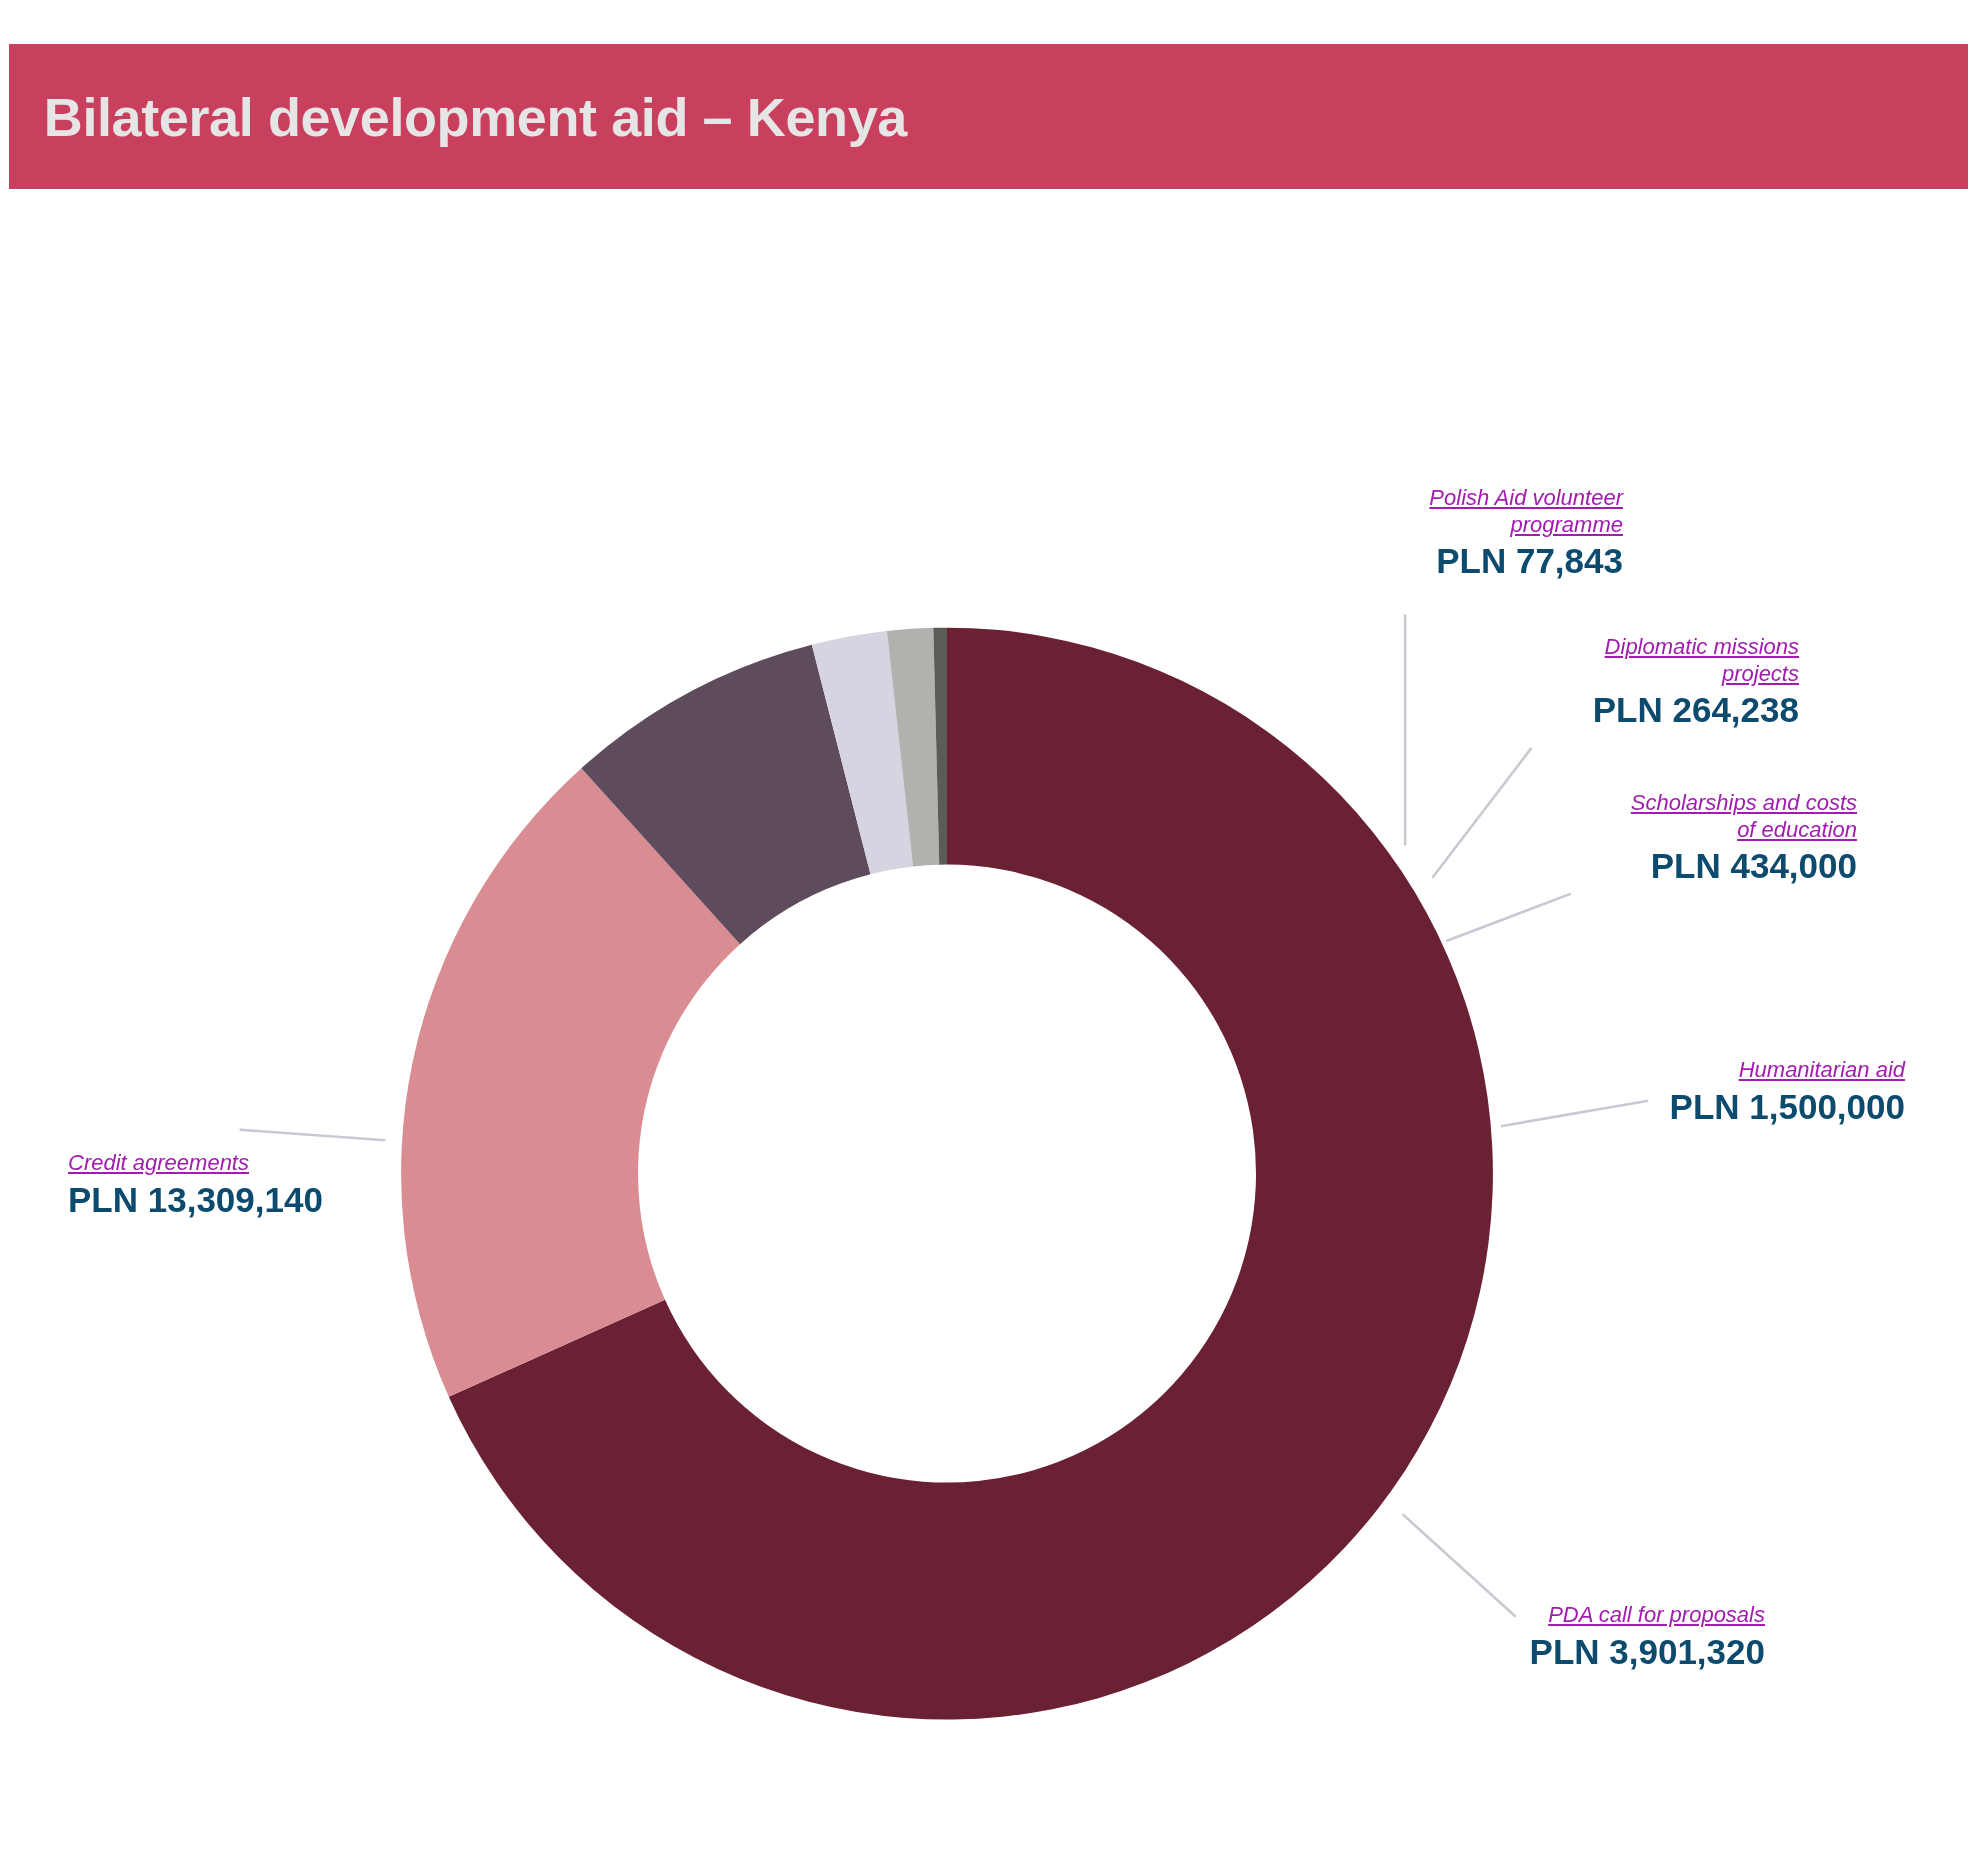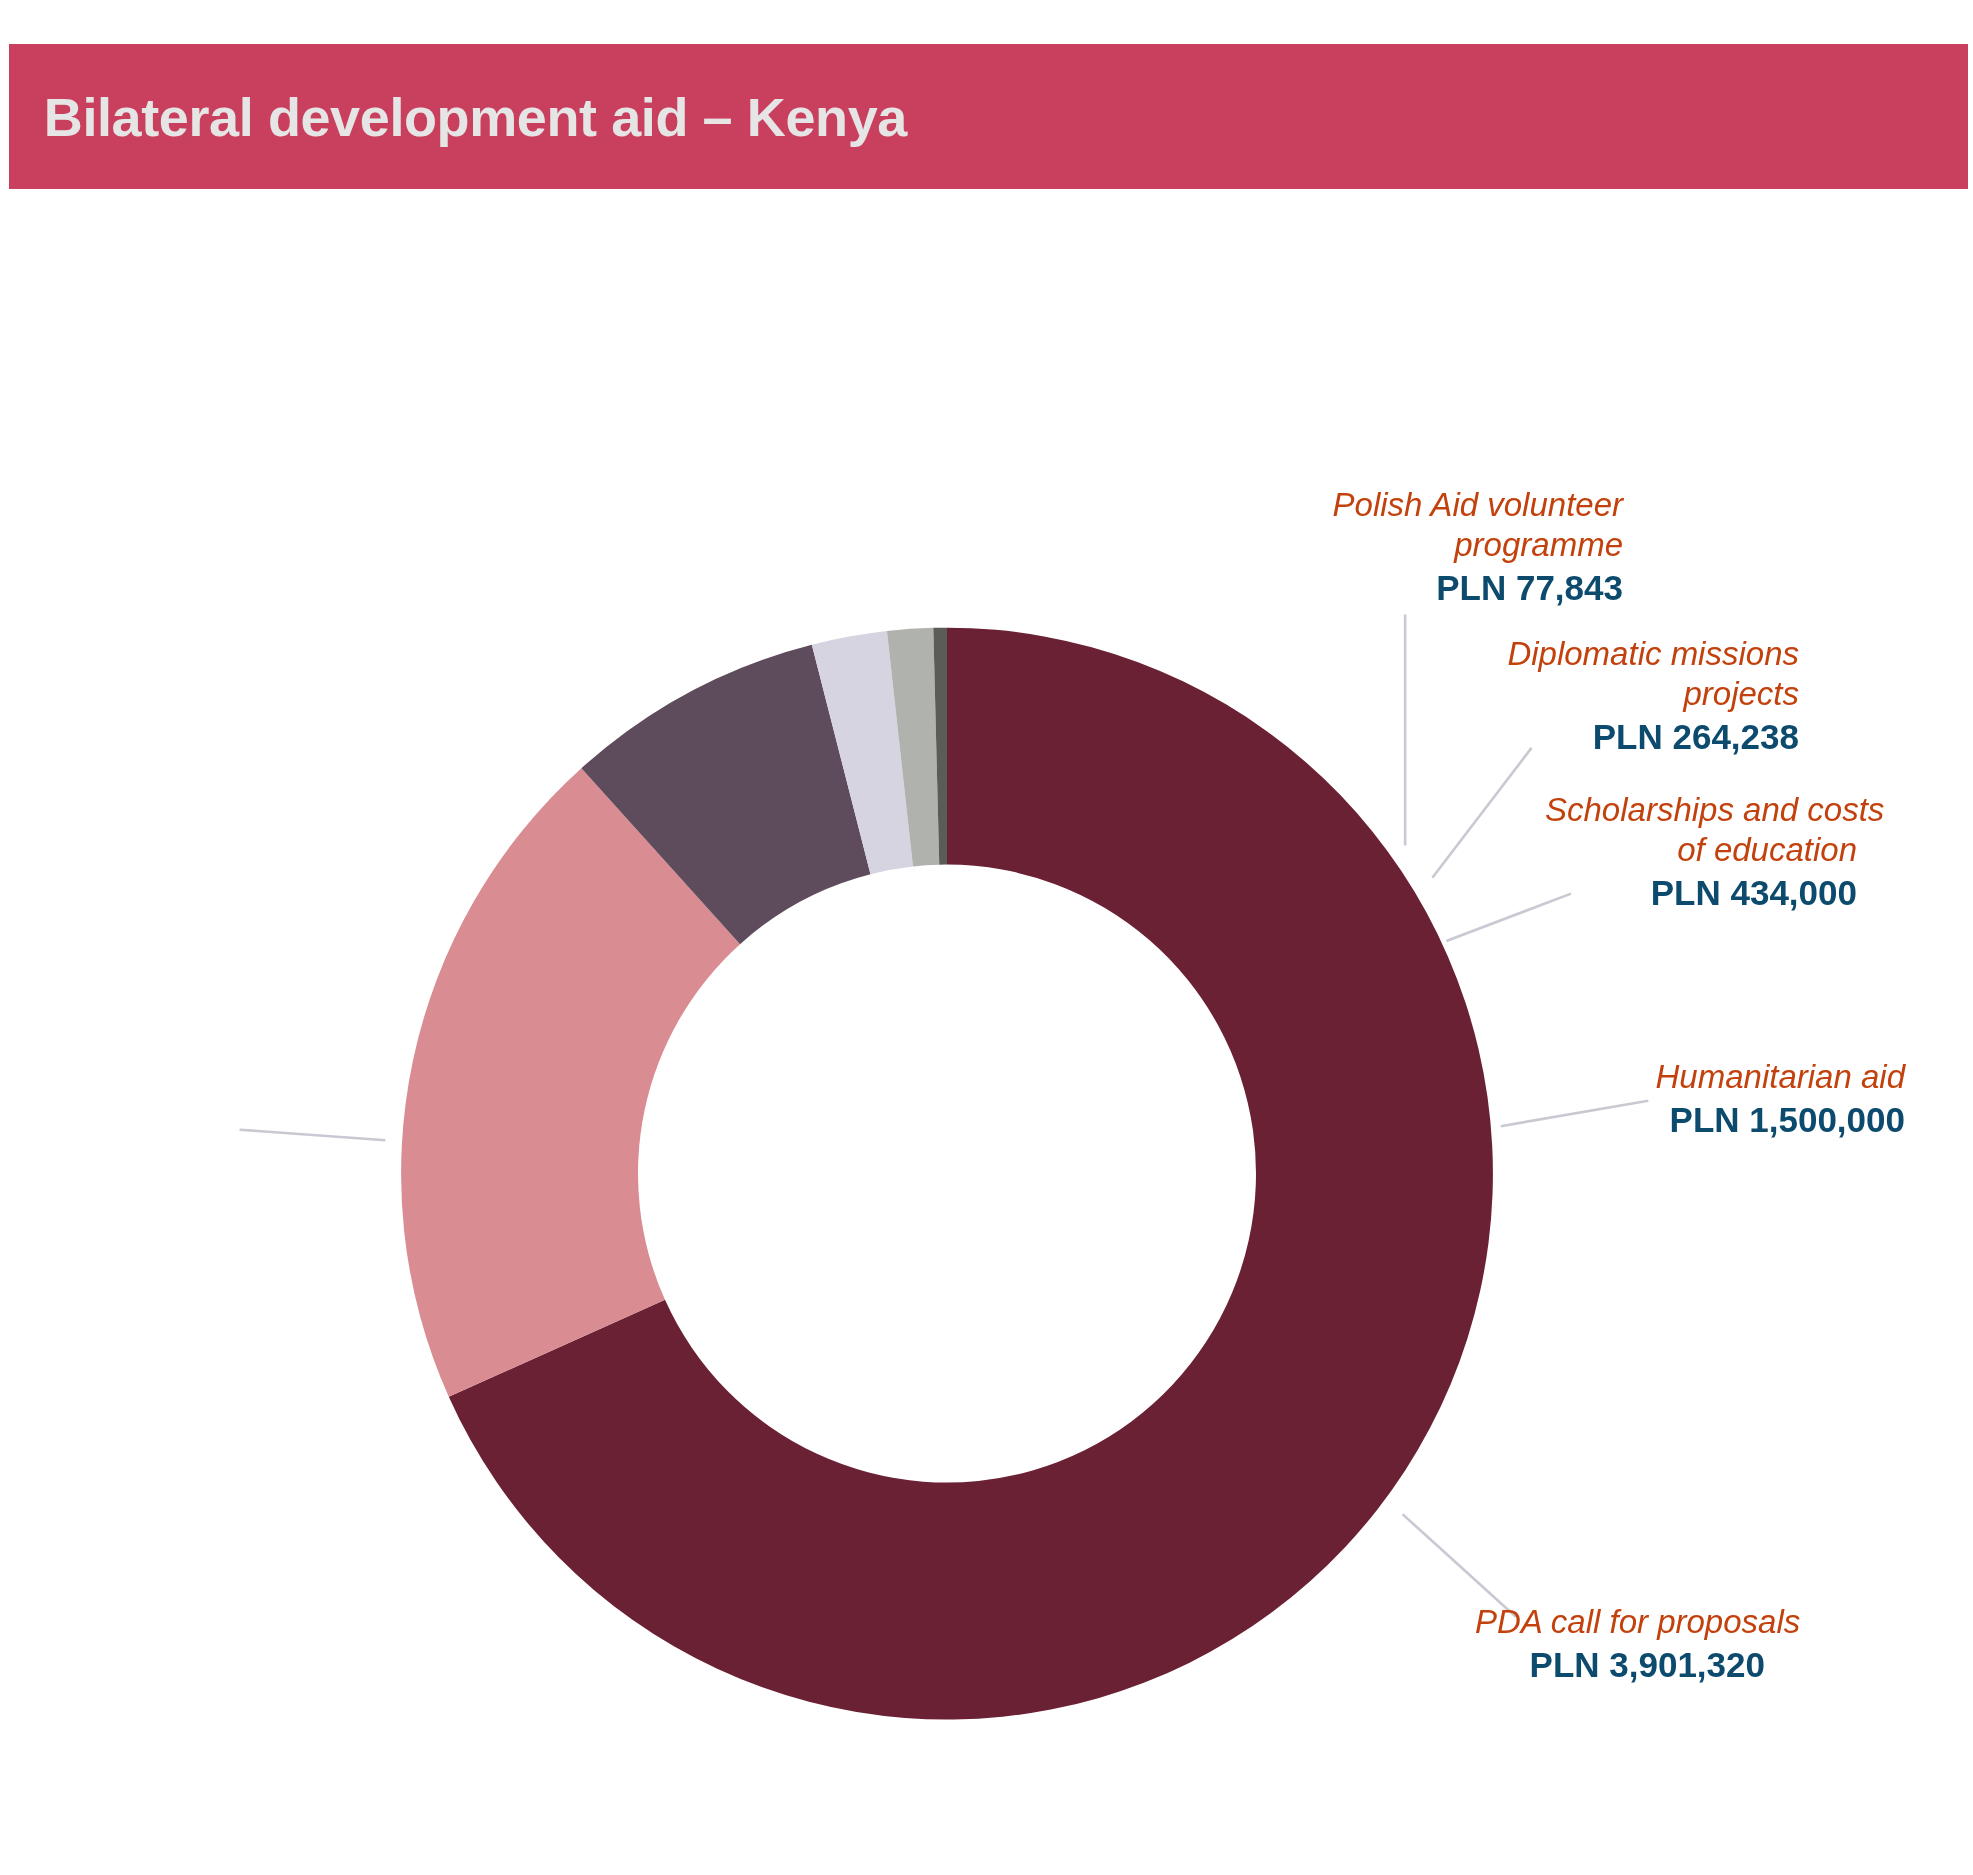--- a/index.html
+++ b/index.html
@@ -51,24 +51,25 @@
     height: 1875px;
   }
 
   
   .callout {
     position: absolute;
     line-height: 1.22;
     white-space: nowrap;
   }
   .callout .cat {
-    font-size: 33px;
+    font-size: 22px;
     font-style: italic;
-    color: #c2410c;
+    color: #a21caf;
     display: block;
+    text-decoration: underline;
   }
   .callout .cat .l2 { display: block; }
   .callout .val {
     font-size: 35px;
     font-weight: bold;
     color: #0c4a6e;
     display: block;
     margin-top: 1.8px;
   }
   .align-right { text-align: right; }
@@ -149,15 +150,21 @@
     <span class="val">PLN 1,500,000</span>
   </div>
 
   <div class="callout align-right" id="cl-pda">
     <span class="cat">
       <span>PDA call for proposals</span>
     </span>
     <span class="val">PLN 3,901,320</span>
   </div>
 
+  <div class="callout align-left" id="cl-credit">
+    <span class="cat">
+      <span>Credit agreements</span>
+    </span>
+    <span class="val">PLN 13,309,140</span>
+  </div>
 
 </div>
 
 
 </body></html>

